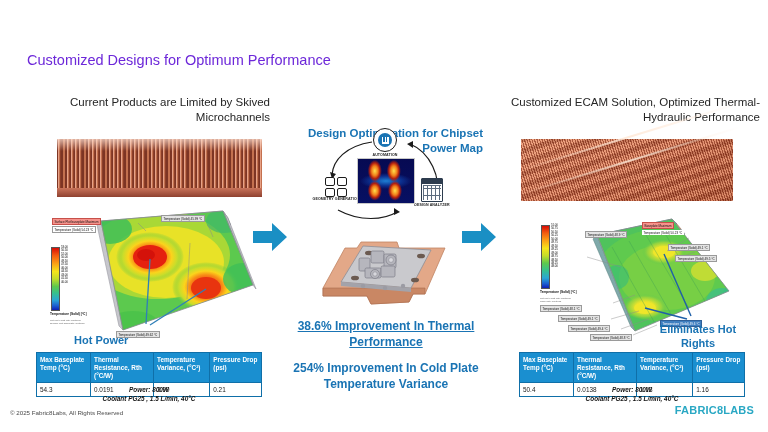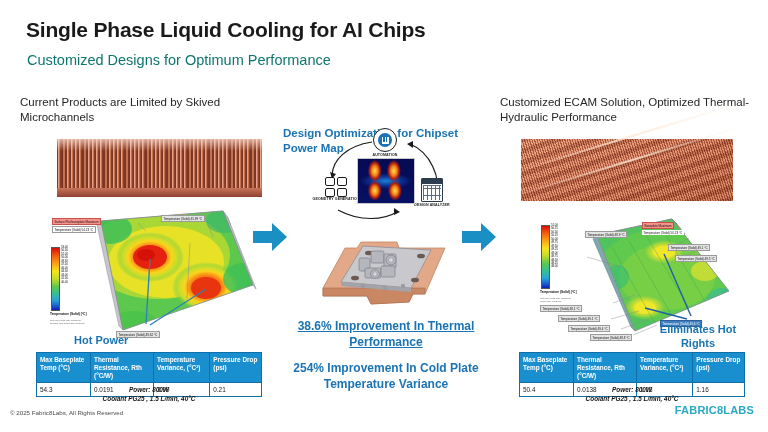--- a/index.html
+++ b/index.html
@@ -8,26 +8,26 @@
     font-family:"Liberation Sans",sans-serif;position:relative;
   }
   .slide{position:absolute;inset:0;}
 
   
   .title{
     position:absolute;left:26px;top:18px;font-size:21px;font-weight:bold;
     color:#1a1a1a;letter-spacing:-0.2px;
   }
   .subtitle{
-    position:absolute;left:27px;top:52px;font-size:14.5px;color:#0f766e;
+    position:absolute;left:27px;top:52px;font-size:14.5px;color:#6d28d9;
   }
 
   
   .colhead{
-    position:absolute;text-align:left;font-size:11.5px;color:#262626;
+    position:absolute;text-align:right;font-size:11.5px;color:#262626;
     line-height:15px;
   }
   .colhead.mid{color:#1a74b4;font-weight:bold;margin-top:32px;}
   #colhead-left{left:20px;top:95px;width:250px;}
   #colhead-mid{left:283px;top:94px;width:200px;}
   #colhead-right{left:500px;top:95px;width:260px;}
 
   
   .skived{
     position:absolute;left:57px;top:139px;width:205px;height:58px;
@@ -174,21 +174,20 @@
   .brand{
     position:absolute;right:14px;top:404px;font-size:11px;font-weight:bold;
     color:#2aa8c4;letter-spacing:.2px;
   }
 </style>
 </head>
 <body>
 
 <div class="slide">
 
-  <div class="title">Single Phase Liquid Cooling for AI Chips</div>
   <div class="subtitle">Customized Designs for Optimum Performance</div>
 
   <div class="colhead" id="colhead-left">Current Products are Limited by Skived Microchannels</div>
   <div class="colhead mid" id="colhead-mid">Design Optimization for Chipset Power Map</div>
   <div class="colhead" id="colhead-right">Customized ECAM Solution, Optimized Thermal-Hydraulic Performance</div>
 
   <div class="skived"></div>
   <div class="skived-base"></div>
 
   <div class="ecam">

